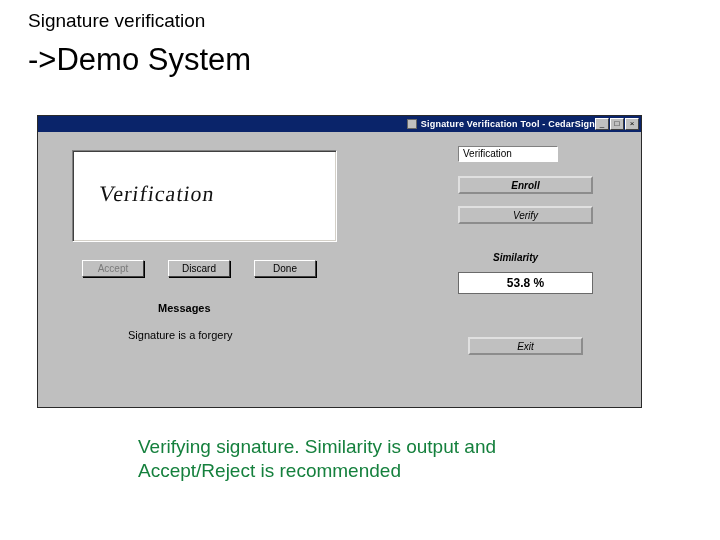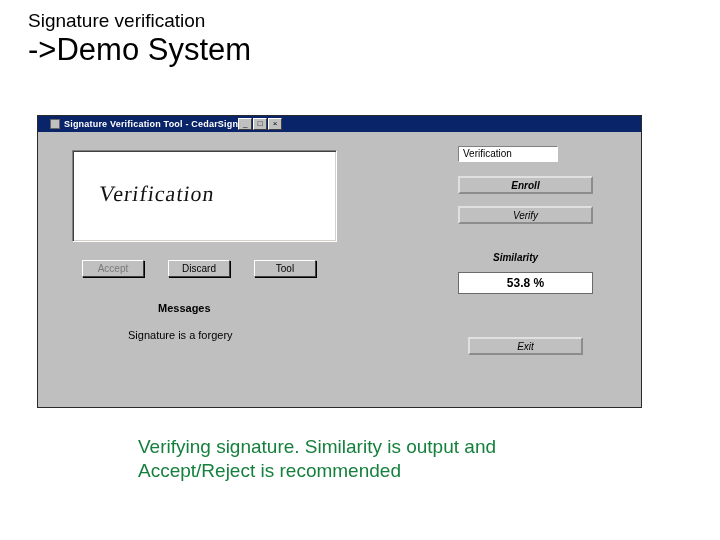--- a/index.html
+++ b/index.html
@@ -1,30 +1,30 @@
 <!DOCTYPE html>
 <html><head>
 <meta charset="utf-8">
 <style>
   * { box-sizing: border-box; margin: 0; padding: 0; }
   html, body { width: 720px; height: 540px; font-family: Arial, sans-serif; background: #fff; }
   .slide { position: relative; width: 612px; height: 540px; padding: 8px 28px; }
 
   .slide-overtitle { font-size: 19px; color: #000; margin-top: 2px; }
-  .slide-title { font-size: 31px; color: #000; margin-top: 0; }
+  .slide-title { font-size: 31px; color: #000; margin-top: 10px; }
 
   .window {
     position: absolute; left: 37px; top: 115px; width: 605px; height: 293px;
     background: #bfbfbf;
     border: 1px solid #2a2a2a;
   }
   .titlebar {
     height: 16px; background: #0a246a;
-    display: flex; align-items: center; justify-content: flex-start;
-    padding: 0 12px;
+    display: flex; align-items: center; justify-content: flex-end;
+    padding: 0 2px;
   }
   .titlebar-left { display: flex; align-items: center; gap: 4px; }
   .app-icon { width: 10px; height: 10px; background: #c0c0c0; border: 1px solid #666; }
   .titlebar-title { color: #fff; font-size: 9px; font-weight: bold; letter-spacing: 0.2px; }
   .titlebar-buttons { display: flex; gap: 1px; }
   .titlebar-btn {
     width: 14px; height: 12px; background: #c0c0c0;
     border: 1px solid #fff; border-right-color: #404040; border-bottom-color: #404040;
     font-size: 8px; line-height: 9px; text-align: center; color: #000;
     font-family: "Arial", sans-serif;
@@ -117,21 +117,21 @@
     </div>
 
     <div class="client">
 
       <div class="sig-panel">
         <div class="sig-text"><span>Verification</span></div>
       </div>
 
       <div class="btn btn-accept">Accept</div>
       <div class="btn btn-discard">Discard</div>
-      <div class="btn btn-done">Tool</div>
+      <div class="btn btn-done">Done</div>
 
       <div class="messages-hdr">Messages</div>
       <div class="messages-body">Signature is a forgery</div>
 
       <div class="verif-label-box">Verification</div>
       <div class="btn bevel2 btn-enroll">Enroll</div>
       <div class="btn bevel2 btn-verify">Verify</div>
 
       <div class="similarity-label">Similarity</div>
       <div class="similarity-box">53.8 %</div>

